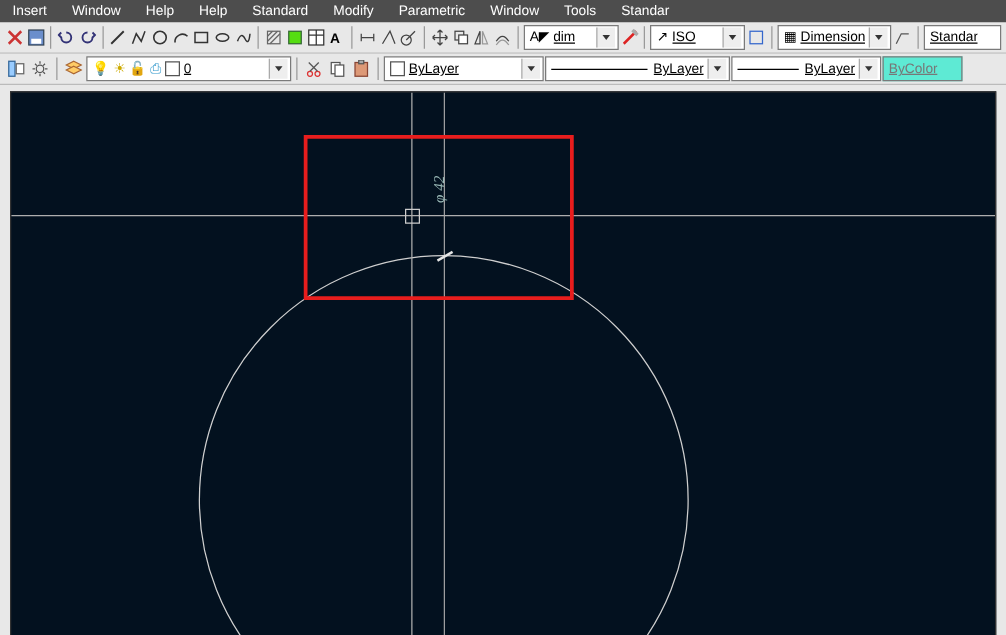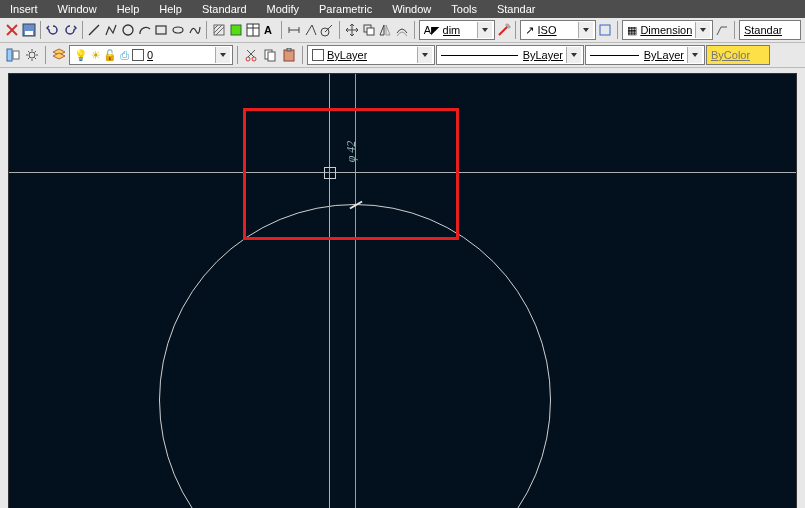--- a/index.html
+++ b/index.html
@@ -410,21 +410,21 @@
   </div>
   <div class="combo" style="width:112px">
     <span class="linestyle-line" style="height:1px"></span>
     <span class="label" style="margin-left:2px">ByLayer</span>
     <span class="chev">
         <svg viewBox="0 0 8 8">
           <polygon points="1,2 7,2 4,6" fill="#333"></polygon>
         </svg>
       </span>
   </div>
-  <div class="combo" style="width:56px;background:#fde047">
+  <div class="combo" style="width:56px;background:#5eead4">
     <span class="label" style="color:#777">ByColor</span>
   </div>
 </div>
 
 <div class="drawing">
   <div class="centerline-v"></div>
   <div class="circle"></div>
   <div class="crosshair-h"></div>
   <div class="crosshair-v"></div>
   <div class="pickbox"></div>

